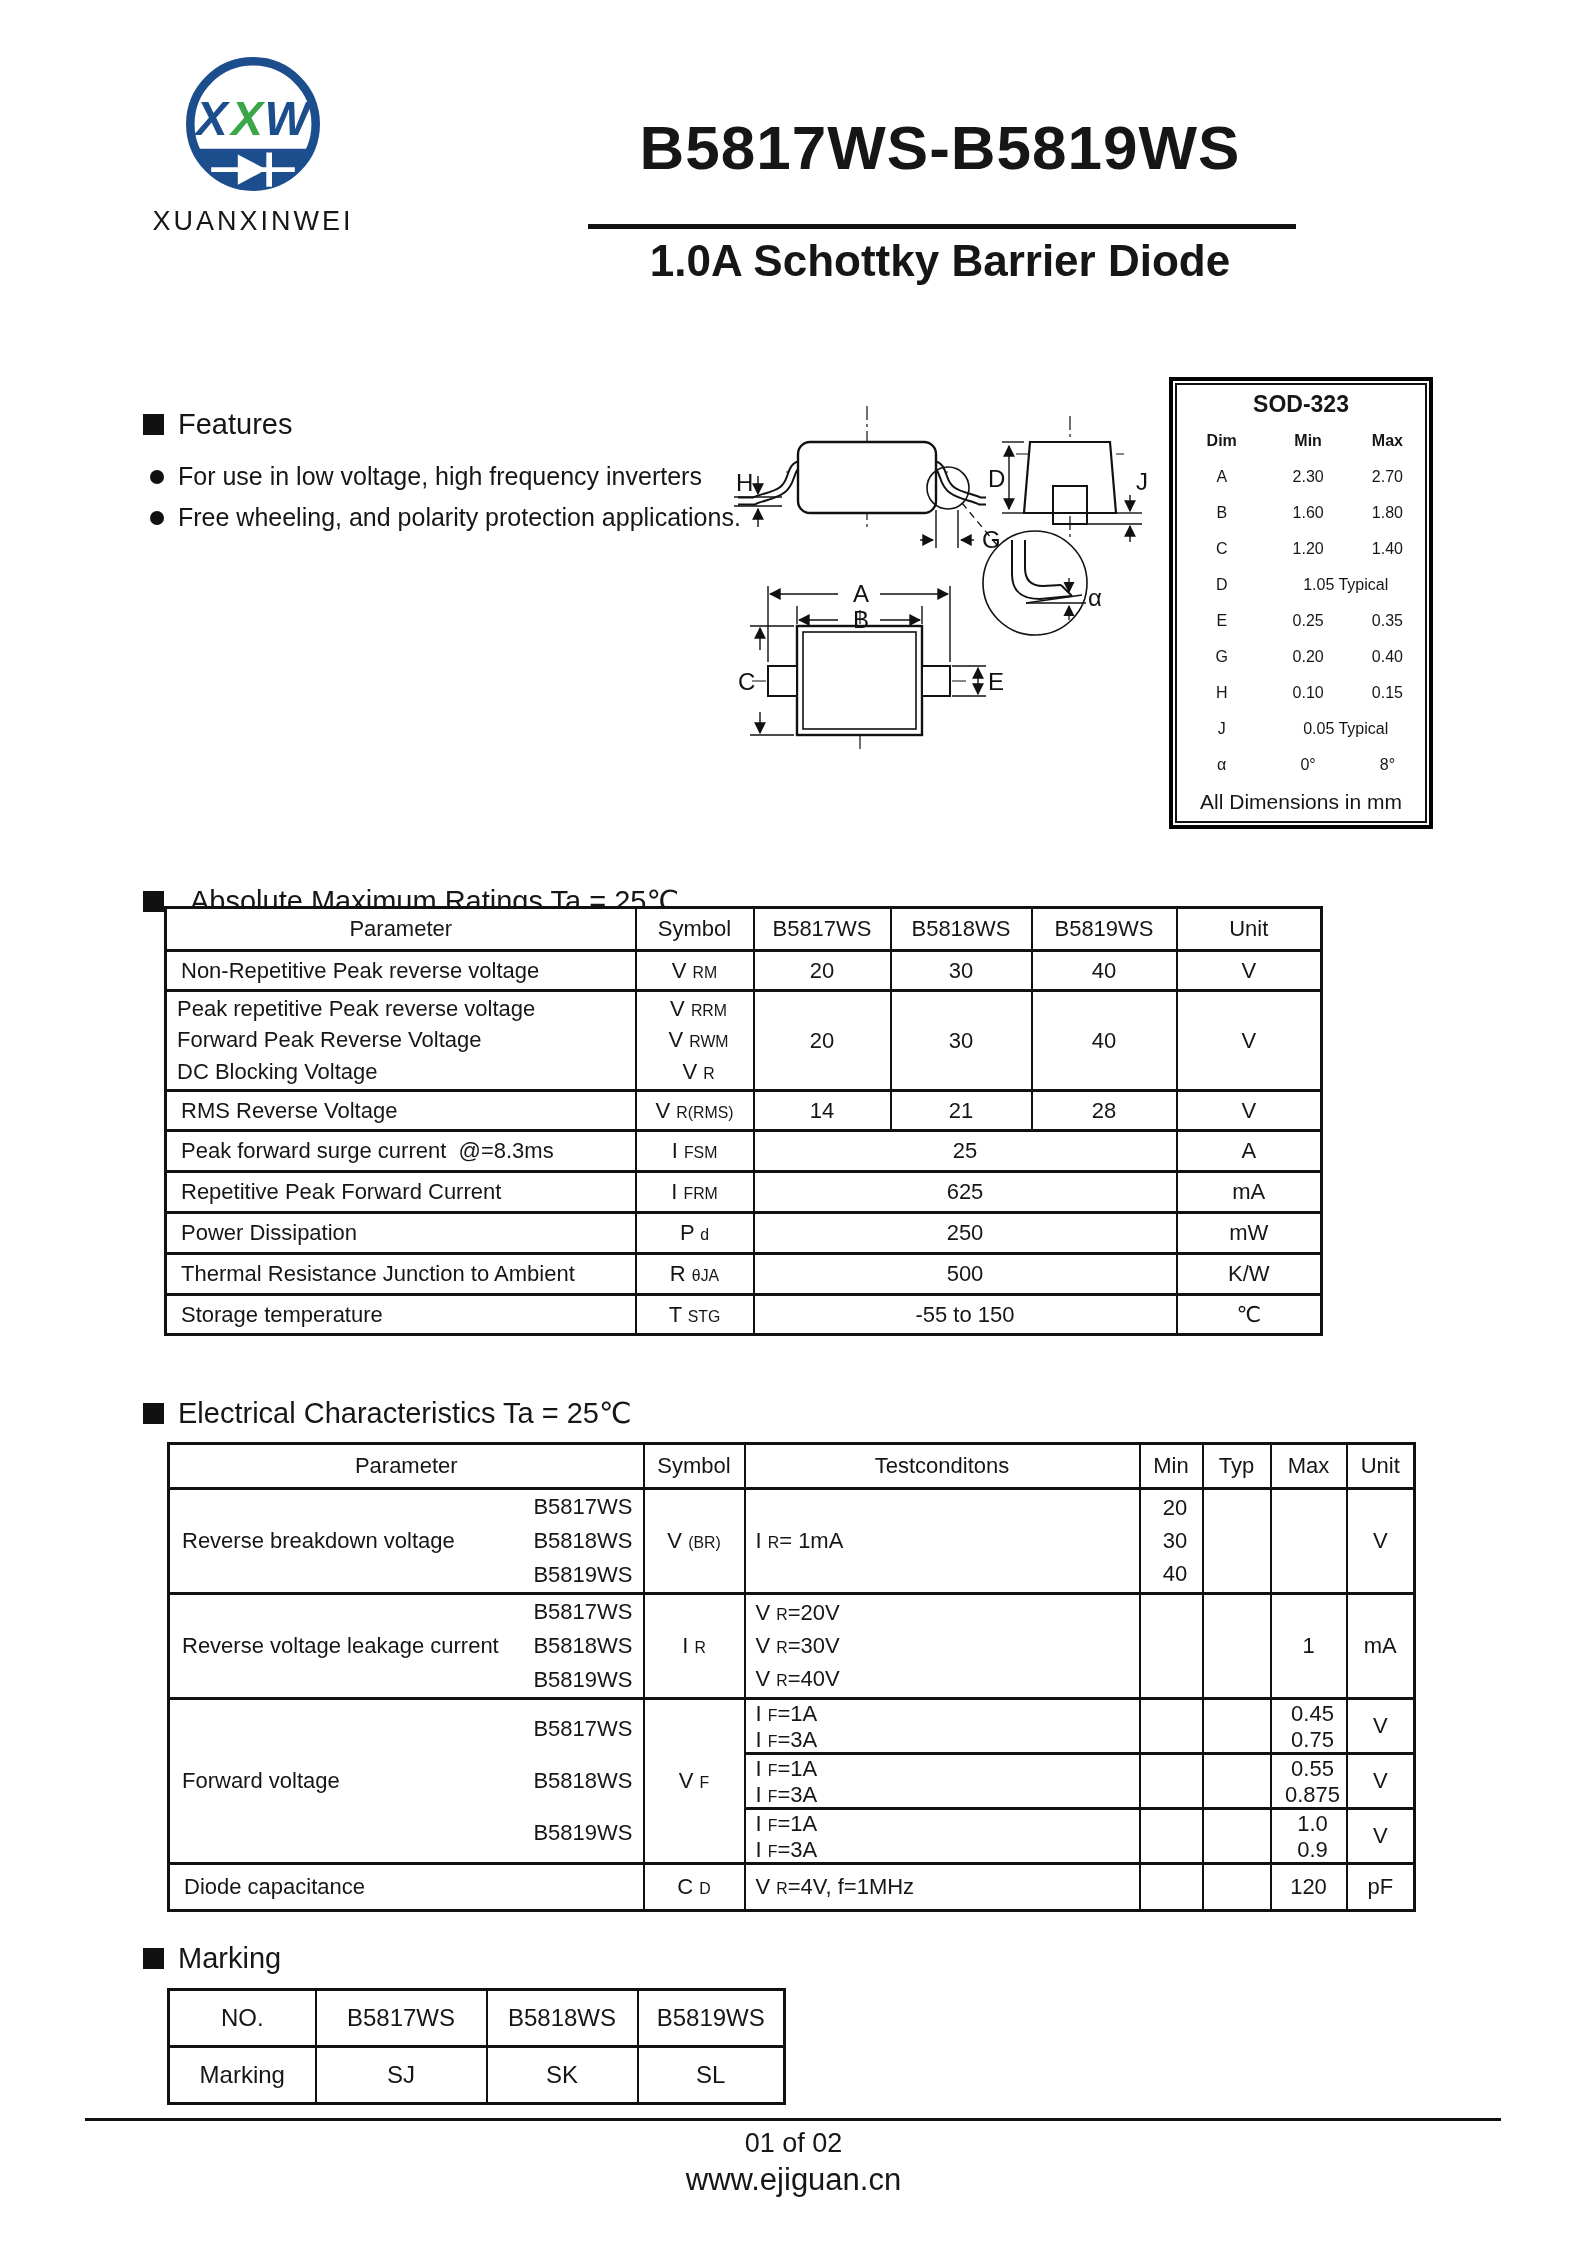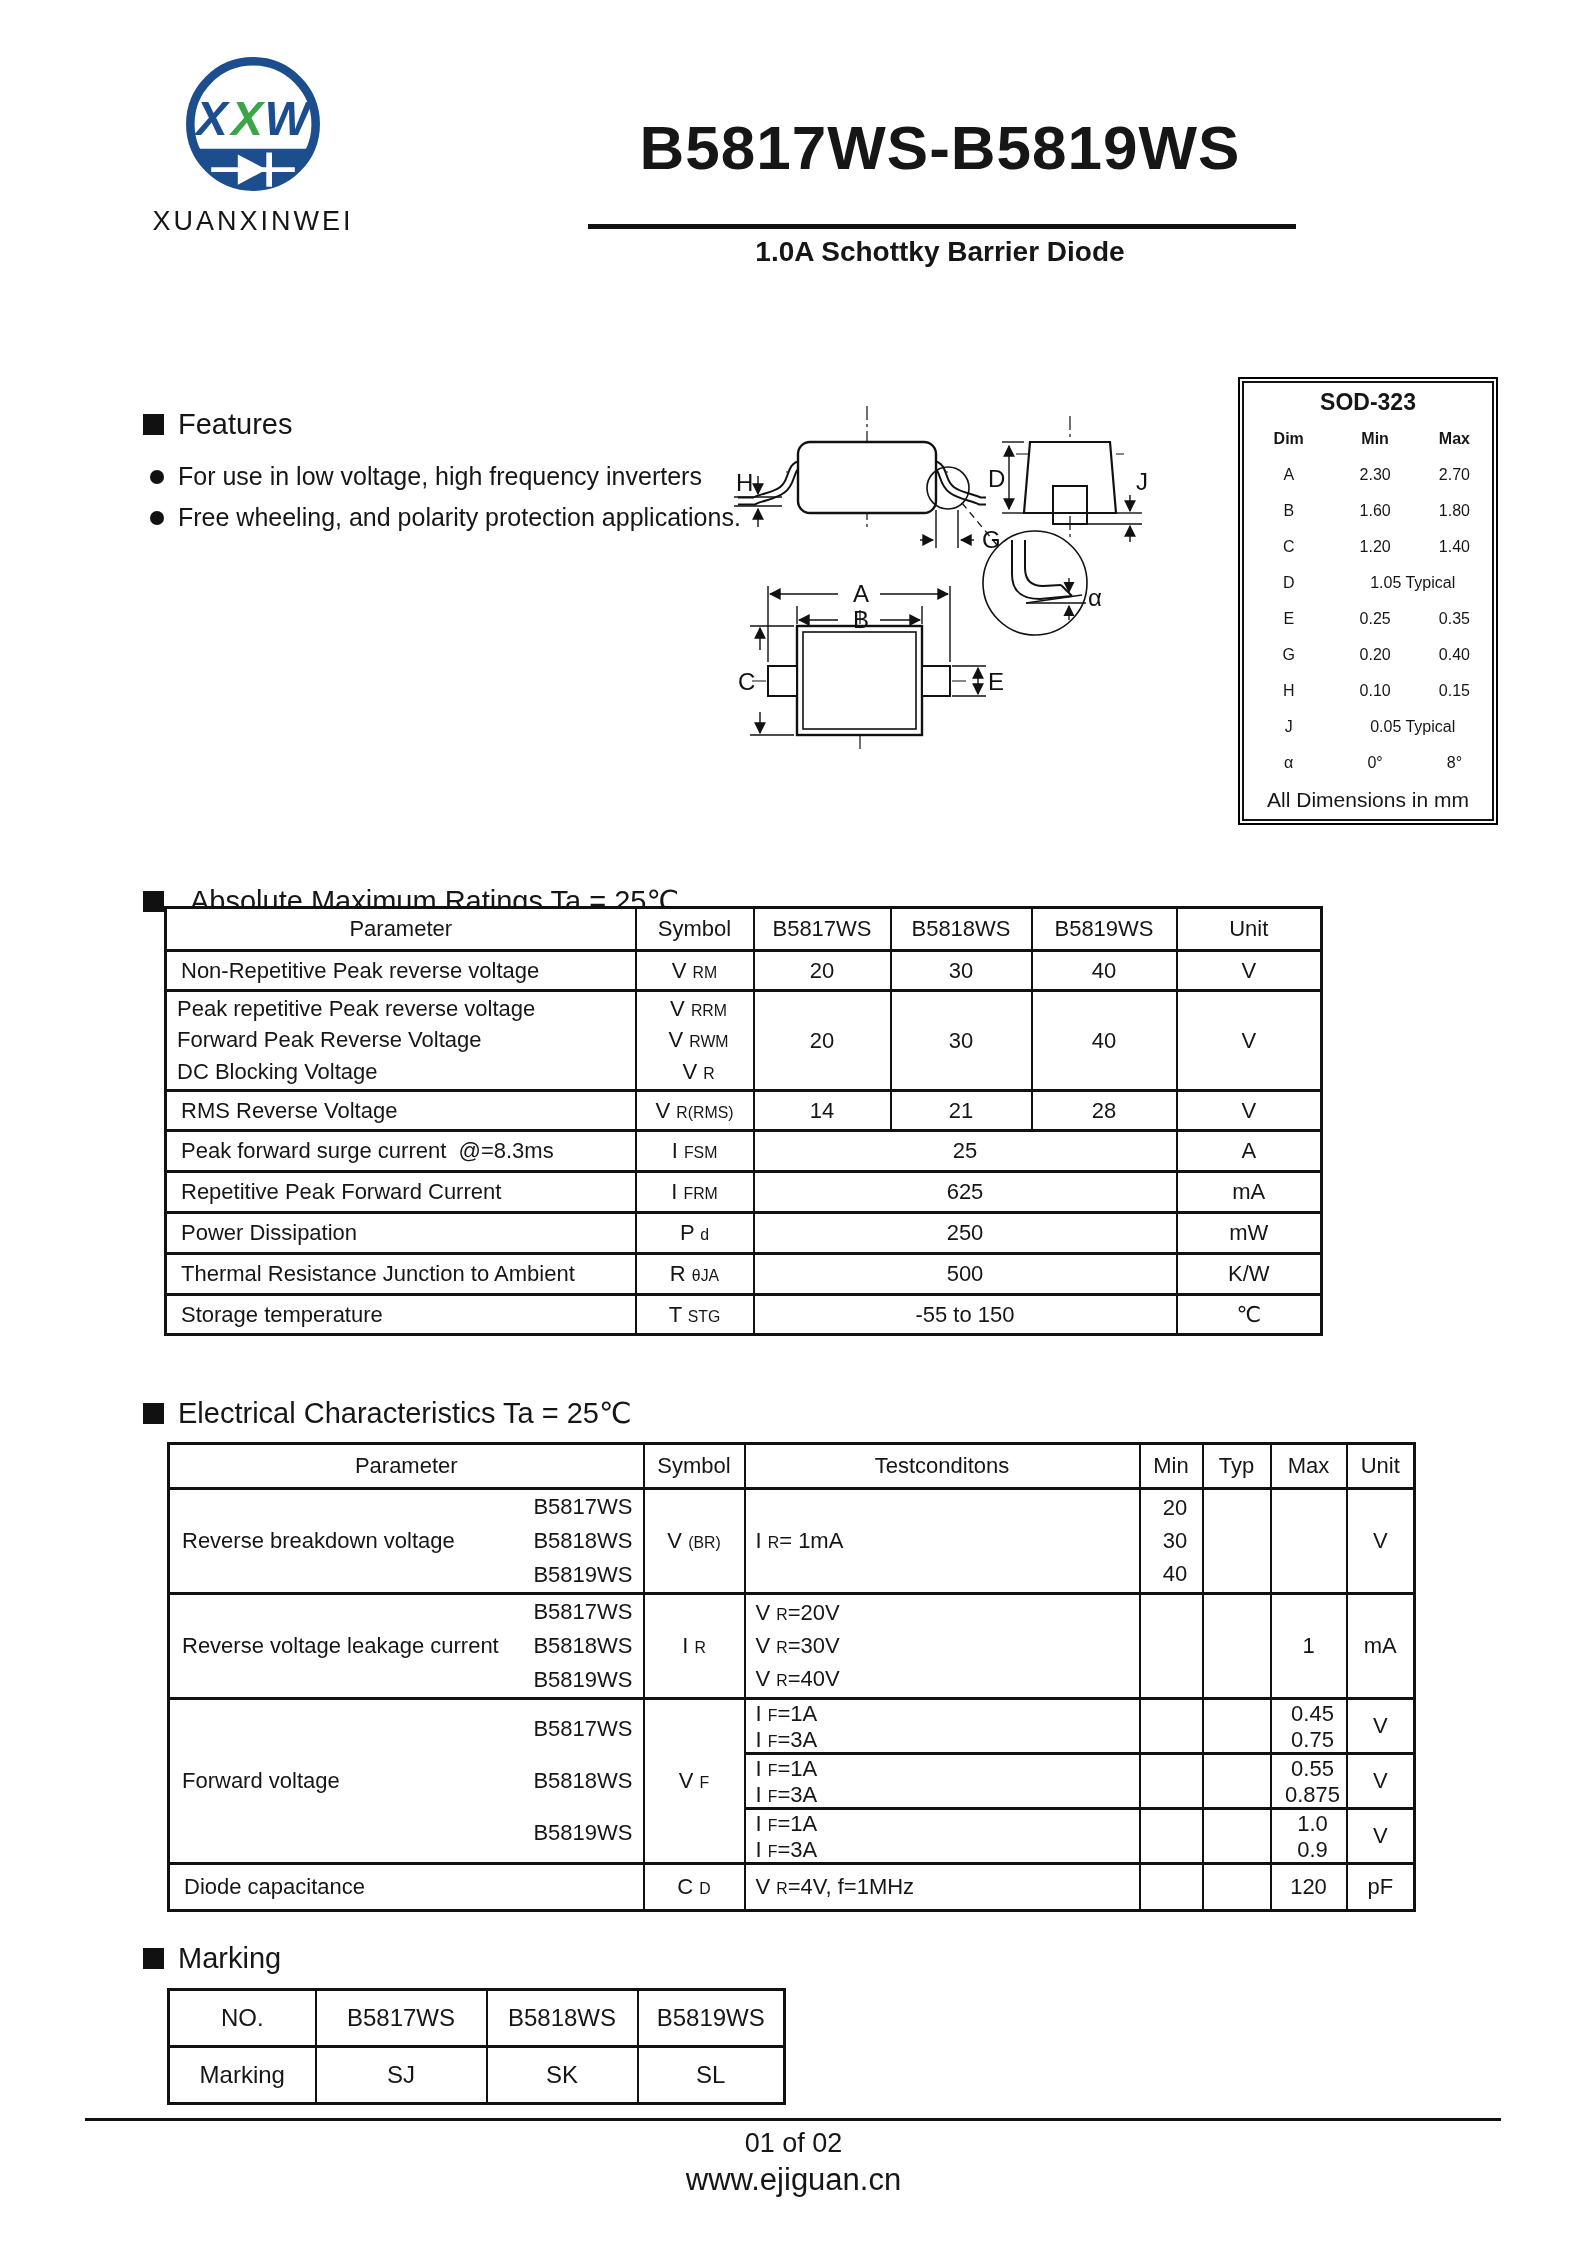--- a/index.html
+++ b/index.html
@@ -10,38 +10,38 @@
   .abs-pos{position:absolute;}
 
   
   .logo-wrap{left:98px;top:48px;width:310px;text-align:center;}
   .logo-cn{font-size:66px;font-weight:bold;letter-spacing:4px;line-height:1.0;margin-top:2px;}
   .logo-en{font-size:27px;font-weight:500;letter-spacing:3px;margin-top:2px;}
 
   
   .doc-title{left:560px;top:112px;width:760px;text-align:center;font-size:62px;font-weight:bold;letter-spacing:1px;}
   .title-rule{left:588px;top:224px;width:708px;height:5px;background:#111;}
-  .doc-subtitle{left:560px;top:236px;width:760px;text-align:center;font-size:28px;font-weight:bold;}
+  .doc-subtitle{left:560px;top:236px;width:760px;text-align:center;font-size:44px;font-weight:bold;}
 
   
   .sec{display:flex;align-items:center;gap:14px;font-size:29px;}
   .sq{width:21px;height:21px;background:#111;flex:0 0 auto;}
   .feat-item{display:flex;align-items:center;gap:14px;font-size:25px;}
   .dot{width:14px;height:14px;border-radius:50%;background:#111;flex:0 0 auto;}
 
   
   table.t{border-collapse:collapse;table-layout:fixed;background:#fff;}
   table.t td{border:2px solid #111;font-size:22px;padding:0;overflow:hidden;}
   .c{text-align:center;vertical-align:middle;}
   .pl{text-align:left;vertical-align:middle;padding-left:14px !important;}
   .cl{text-align:left;vertical-align:middle;padding-left:10px !important;}
   sub{font-size:0.72em;vertical-align:baseline;}
 
   
-  .sod-outer{left:1238px;top:377px;width:252px;border:2px solid #000000;padding:2px;background:#fff;}
+  .sod-outer{left:1169px;top:377px;width:252px;border:4px solid #000000;padding:2px;background:#fff;}
   table.sod{width:100%;border:2px solid #111;}
   table.sod td{height:34px;text-align:center;vertical-align:middle;}
   .sod-title{font-weight:bold;font-size:23px;height:36px !important;}
   .sod-hd td{font-weight:bold;}
   .sod-foot{height:36px !important;font-size:21px;}
 
   
   table.heavy{border:3px solid #111;}
   table.heavy td{border-top-width:3px;border-bottom-width:3px;}
   table.elec tr.sub td{border-top-width:2px;}

